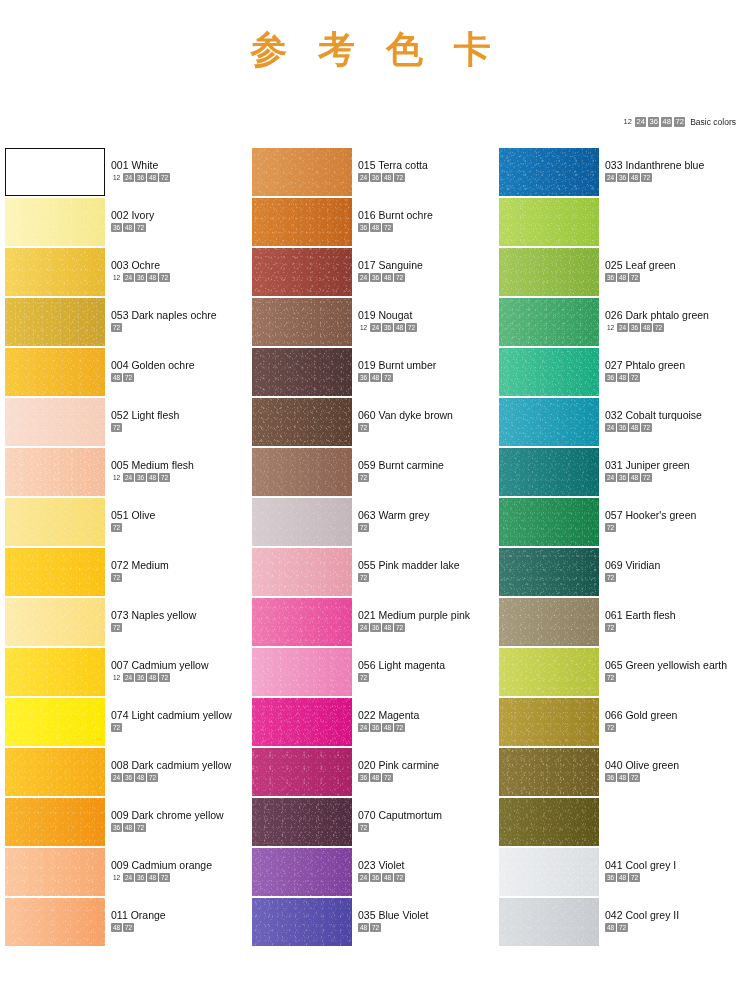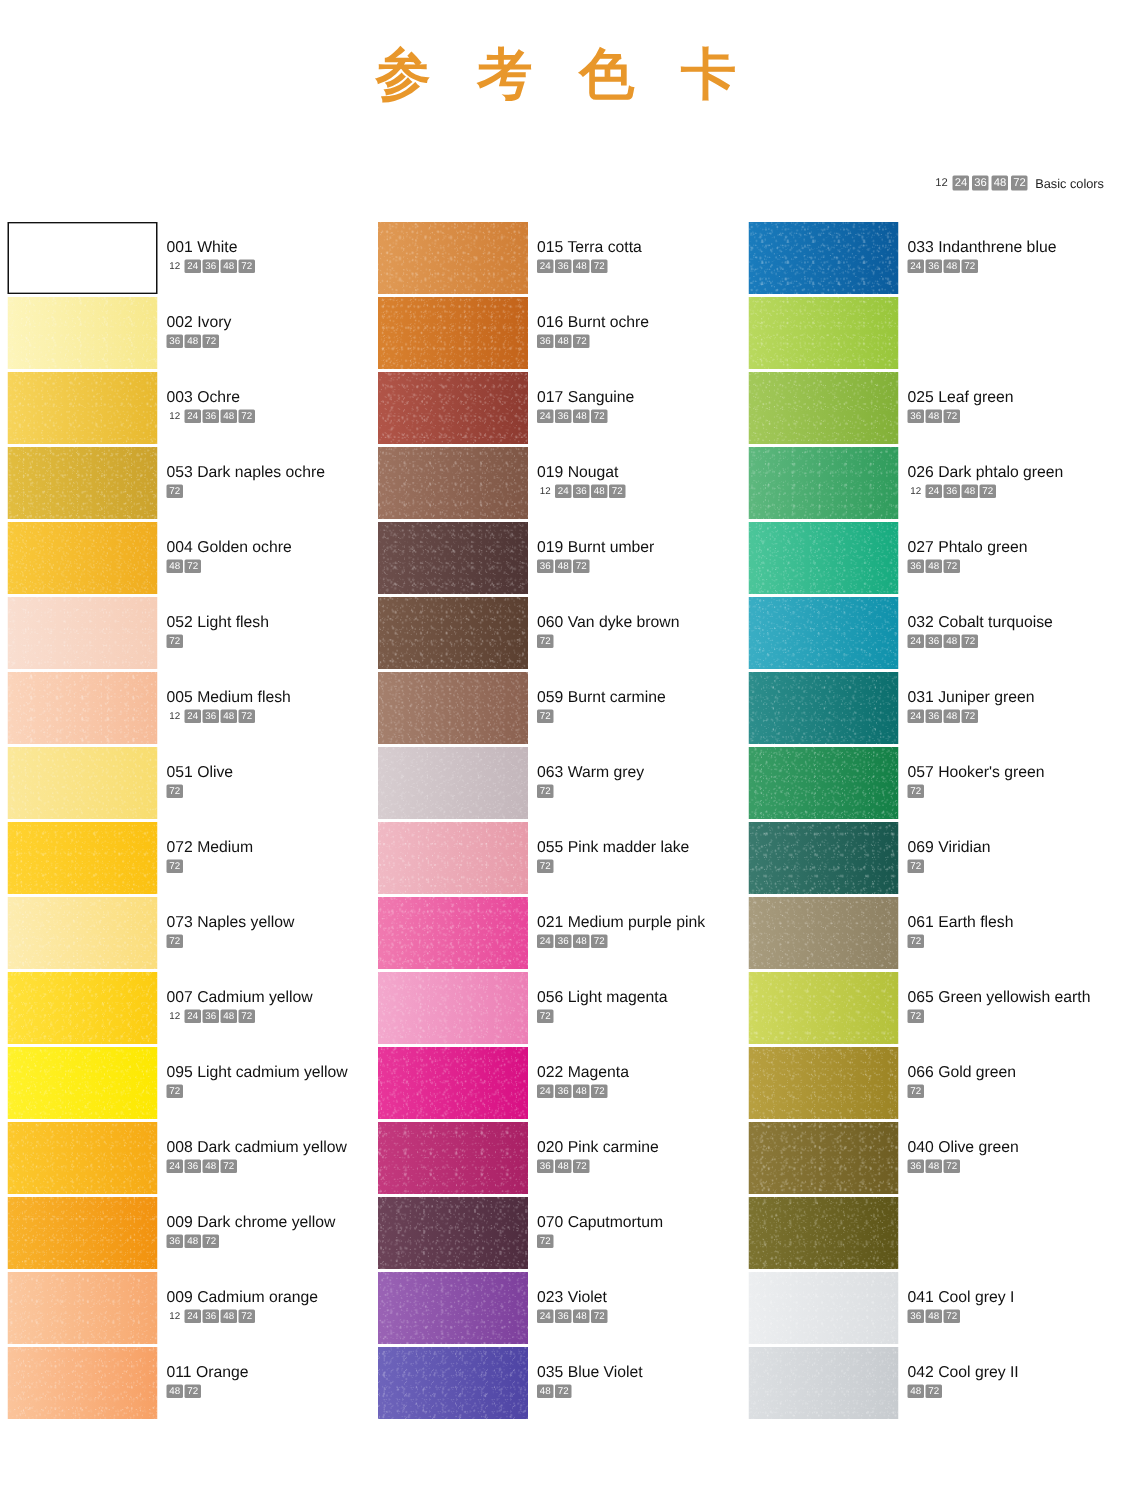--- a/index.html
+++ b/index.html
@@ -279,21 +279,21 @@
               <span class="bd on">72</span>
             </div>
           </div>
         </div>
         <div class="row">
           <div class="swatch">
             <div class="grad" style="background: linear-gradient(90deg, rgb(255, 242, 42) 0%, rgb(253, 232, 0) 100%);"></div>
             <div class="tex" style="background-image: radial-gradient(6.3% 10.1% at 94.4% 10.7%, rgba(255, 255, 255, 0.29) 0%, rgba(255, 255, 255, 0) 70%), radial-gradient(6.3% 10.1% at 98.8% 68.7%, rgba(255, 255, 255, 0.35) 0%, rgba(255, 255, 255, 0) 70%), radial-gradient(4.7% 7.5% at 6.6% 47.3%, rgba(255, 255, 255, 0.26) 0%, rgba(255, 255, 255, 0) 70%), radial-gradient(9.9% 15.8% at 53.4% 45.3%, rgba(255, 255, 255, 0.28) 0%, rgba(255, 255, 255, 0) 70%), radial-gradient(6.4% 10.2% at 26.9% 35.4%, rgba(255, 255, 255, 0.3) 0%, rgba(255, 255, 255, 0) 70%), radial-gradient(5.8% 9.3% at 55.7% 20.2%, rgba(255, 255, 255, 0.25) 0%, rgba(255, 255, 255, 0) 70%), radial-gradient(3.9% 6.2% at 64.2% 53.9%, rgba(255, 255, 255, 0.35) 0%, rgba(255, 255, 255, 0) 70%), radial-gradient(5.4% 8.6% at 95.8% 31.7%, rgba(255, 255, 255, 0.28) 0%, rgba(255, 255, 255, 0) 70%), radial-gradient(5% 8% at 1.1% 44.9%, rgba(255, 255, 255, 0.53) 0%, rgba(255, 255, 255, 0) 70%), radial-gradient(6.9% 11% at 93.6% 3.4%, rgba(255, 255, 255, 0.35) 0%, rgba(255, 255, 255, 0) 70%), radial-gradient(8.1% 13% at 72.1% 24.4%, rgba(255, 255, 255, 0.6) 0%, rgba(255, 255, 255, 0) 70%), radial-gradient(7.1% 11.4% at 9.4% 88.2%, rgba(255, 255, 255, 0.49) 0%, rgba(255, 255, 255, 0) 70%), radial-gradient(9.7% 15.5% at 8.1% 60.2%, rgba(255, 255, 255, 0.59) 0%, rgba(255, 255, 255, 0) 70%), radial-gradient(5.1% 8.2% at 22.4% 79.9%, rgba(255, 255, 255, 0.64) 0%, rgba(255, 255, 255, 0) 70%), radial-gradient(9.7% 15.5% at 47.4% 16.6%, rgba(255, 255, 255, 0.43) 0%, rgba(255, 255, 255, 0) 70%), radial-gradient(9.9% 15.8% at 74.5% 91.1%, rgba(255, 255, 255, 0.46) 0%, rgba(255, 255, 255, 0) 70%), radial-gradient(8.1% 13% at 13.5% 65.2%, rgba(255, 255, 255, 0.27) 0%, rgba(255, 255, 255, 0) 70%), radial-gradient(3.5% 5.6% at 81.7% 96.9%, rgba(255, 255, 255, 0.65) 0%, rgba(255, 255, 255, 0) 70%), radial-gradient(5.2% 8.3% at 59.4% 62.7%, rgba(255, 255, 255, 0.26) 0%, rgba(255, 255, 255, 0) 70%), radial-gradient(7.7% 12.3% at 12% 46.7%, rgba(255, 255, 255, 0.69) 0%, rgba(255, 255, 255, 0) 70%), radial-gradient(7.2% 11.5% at 79% 95.7%, rgba(255, 255, 255, 0.56) 0%, rgba(255, 255, 255, 0) 70%), radial-gradient(7.2% 11.5% at 29.5% 41.8%, rgba(255, 255, 255, 0.3) 0%, rgba(255, 255, 255, 0) 70%), radial-gradient(8.6% 13.8% at 84.6% 91.2%, rgba(255, 255, 255, 0.38) 0%, rgba(255, 255, 255, 0) 70%), radial-gradient(4.4% 7% at 5.9% 79.7%, rgba(255, 255, 255, 0.45) 0%, rgba(255, 255, 255, 0) 70%), radial-gradient(6.6% 10.6% at 51.5% 94.9%, rgba(255, 255, 255, 0.42) 0%, rgba(255, 255, 255, 0) 70%), radial-gradient(8.4% 13.4% at 97.9% 65.3%, rgba(255, 255, 255, 0.57) 0%, rgba(255, 255, 255, 0) 70%), radial-gradient(6.7% 10.7% at 29.1% 15.5%, rgba(255, 255, 255, 0.63) 0%, rgba(255, 255, 255, 0) 70%), radial-gradient(8.1% 13% at 91.9% 88.8%, rgba(255, 255, 255, 0.47) 0%, rgba(255, 255, 255, 0) 70%), radial-gradient(4.9% 7.8% at 18.6% 35.7%, rgba(255, 255, 255, 0.63) 0%, rgba(255, 255, 255, 0) 70%), radial-gradient(4.9% 7.8% at 15.2% 69.9%, rgba(255, 255, 255, 0.49) 0%, rgba(255, 255, 255, 0) 70%); background-size: 9px 8px, 13px 11px, 17px 14px;"></div>
           </div>
           <div class="info">
-            <div class="nameline"><span class="num">095</span><span class="nm"> Light cadmium yellow</span></div>
+            <div class="nameline"><span class="num">074</span><span class="nm"> Light cadmium yellow</span></div>
             <div class="badges">
               <span class="bd on">72</span>
             </div>
           </div>
         </div>
         <div class="row">
           <div class="swatch">
             <div class="grad" style="background: linear-gradient(90deg, rgb(252, 201, 44) 0%, rgb(246, 169, 20) 100%);"></div>
             <div class="tex" style="background-image: radial-gradient(7.8% 12.5% at 16.7% 61.1%, rgba(255, 255, 255, 0.37) 0%, rgba(255, 255, 255, 0) 70%), radial-gradient(8.4% 13.4% at 94.7% 97.6%, rgba(255, 255, 255, 0.33) 0%, rgba(255, 255, 255, 0) 70%), radial-gradient(7.9% 12.6% at 29.1% 11.5%, rgba(255, 255, 255, 0.27) 0%, rgba(255, 255, 255, 0) 70%), radial-gradient(7.6% 12.2% at 70.4% 94.1%, rgba(255, 255, 255, 0.68) 0%, rgba(255, 255, 255, 0) 70%), radial-gradient(5% 8% at 32.4% 55.4%, rgba(255, 255, 255, 0.37) 0%, rgba(255, 255, 255, 0) 70%), radial-gradient(4.2% 6.7% at 13.7% 12.5%, rgba(255, 255, 255, 0.62) 0%, rgba(255, 255, 255, 0) 70%), radial-gradient(3.3% 5.3% at 87.1% 45.7%, rgba(255, 255, 255, 0.68) 0%, rgba(255, 255, 255, 0) 70%), radial-gradient(8.4% 13.4% at 55.3% 20.5%, rgba(255, 255, 255, 0.64) 0%, rgba(255, 255, 255, 0) 70%), radial-gradient(8.7% 13.9% at 72.3% 76.4%, rgba(255, 255, 255, 0.26) 0%, rgba(255, 255, 255, 0) 70%), radial-gradient(6.5% 10.4% at 33.5% 82.5%, rgba(255, 255, 255, 0.66) 0%, rgba(255, 255, 255, 0) 70%), radial-gradient(9.2% 14.7% at 30% 59.8%, rgba(255, 255, 255, 0.55) 0%, rgba(255, 255, 255, 0) 70%), radial-gradient(5.3% 8.5% at 71.8% 70%, rgba(255, 255, 255, 0.38) 0%, rgba(255, 255, 255, 0) 70%), radial-gradient(7.9% 12.6% at 76.1% 71.1%, rgba(255, 255, 255, 0.47) 0%, rgba(255, 255, 255, 0) 70%), radial-gradient(5.1% 8.2% at 23.2% 39.7%, rgba(255, 255, 255, 0.39) 0%, rgba(255, 255, 255, 0) 70%), radial-gradient(5.5% 8.8% at 78.6% 59.8%, rgba(255, 255, 255, 0.38) 0%, rgba(255, 255, 255, 0) 70%), radial-gradient(5.1% 8.2% at 81.7% 78.2%, rgba(255, 255, 255, 0.42) 0%, rgba(255, 255, 255, 0) 70%), radial-gradient(7.6% 12.2% at 1.7% 27.1%, rgba(255, 255, 255, 0.46) 0%, rgba(255, 255, 255, 0) 70%), radial-gradient(6.9% 11% at 59.5% 12.6%, rgba(255, 255, 255, 0.56) 0%, rgba(255, 255, 255, 0) 70%), radial-gradient(9.9% 15.8% at 16.9% 70.5%, rgba(255, 255, 255, 0.34) 0%, rgba(255, 255, 255, 0) 70%), radial-gradient(7.7% 12.3% at 31.9% 88.6%, rgba(255, 255, 255, 0.62) 0%, rgba(255, 255, 255, 0) 70%), radial-gradient(7.4% 11.8% at 81.1% 95.1%, rgba(255, 255, 255, 0.33) 0%, rgba(255, 255, 255, 0) 70%), radial-gradient(5.8% 9.3% at 48.4% 14.7%, rgba(255, 255, 255, 0.56) 0%, rgba(255, 255, 255, 0) 70%), radial-gradient(9.7% 15.5% at 80.7% 90.8%, rgba(255, 255, 255, 0.26) 0%, rgba(255, 255, 255, 0) 70%), radial-gradient(4.4% 7% at 10.2% 73.8%, rgba(255, 255, 255, 0.43) 0%, rgba(255, 255, 255, 0) 70%), radial-gradient(4.6% 7.4% at 42.9% 77.4%, rgba(255, 255, 255, 0.45) 0%, rgba(255, 255, 255, 0) 70%), radial-gradient(4.5% 7.2% at 14.7% 0.4%, rgba(255, 255, 255, 0.58) 0%, rgba(255, 255, 255, 0) 70%), radial-gradient(9.8% 15.7% at 13.3% 15.5%, rgba(255, 255, 255, 0.27) 0%, rgba(255, 255, 255, 0) 70%), radial-gradient(3.9% 6.2% at 67% 25.3%, rgba(255, 255, 255, 0.33) 0%, rgba(255, 255, 255, 0) 70%), radial-gradient(3.8% 6.1% at 0.6% 84%, rgba(255, 255, 255, 0.54) 0%, rgba(255, 255, 255, 0) 70%), radial-gradient(7.1% 11.4% at 57.2% 86.8%, rgba(255, 255, 255, 0.59) 0%, rgba(255, 255, 255, 0) 70%); background-size: 9px 8px, 13px 11px, 17px 14px;"></div>
           </div>

